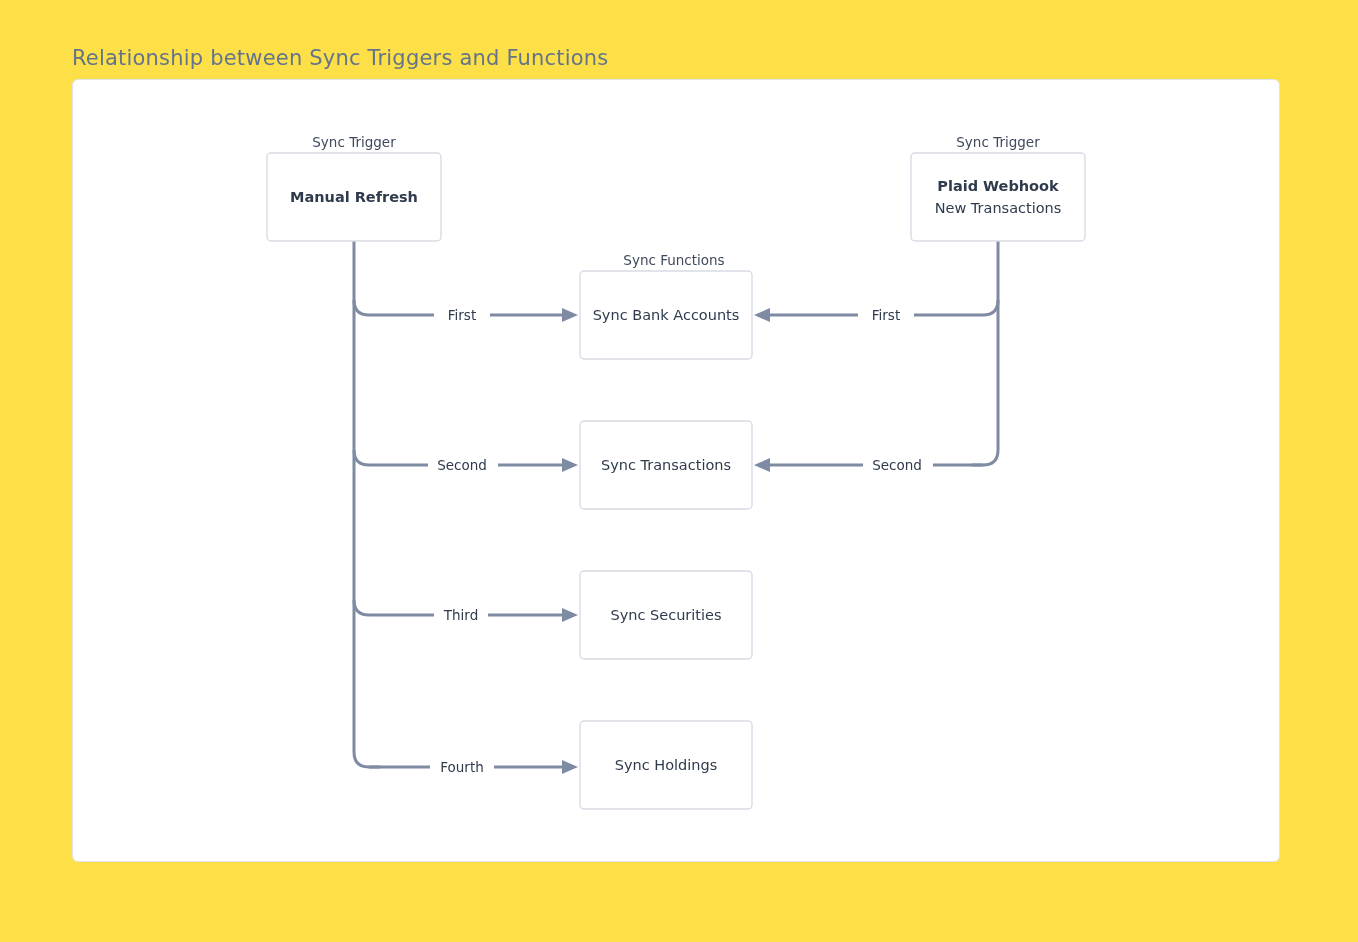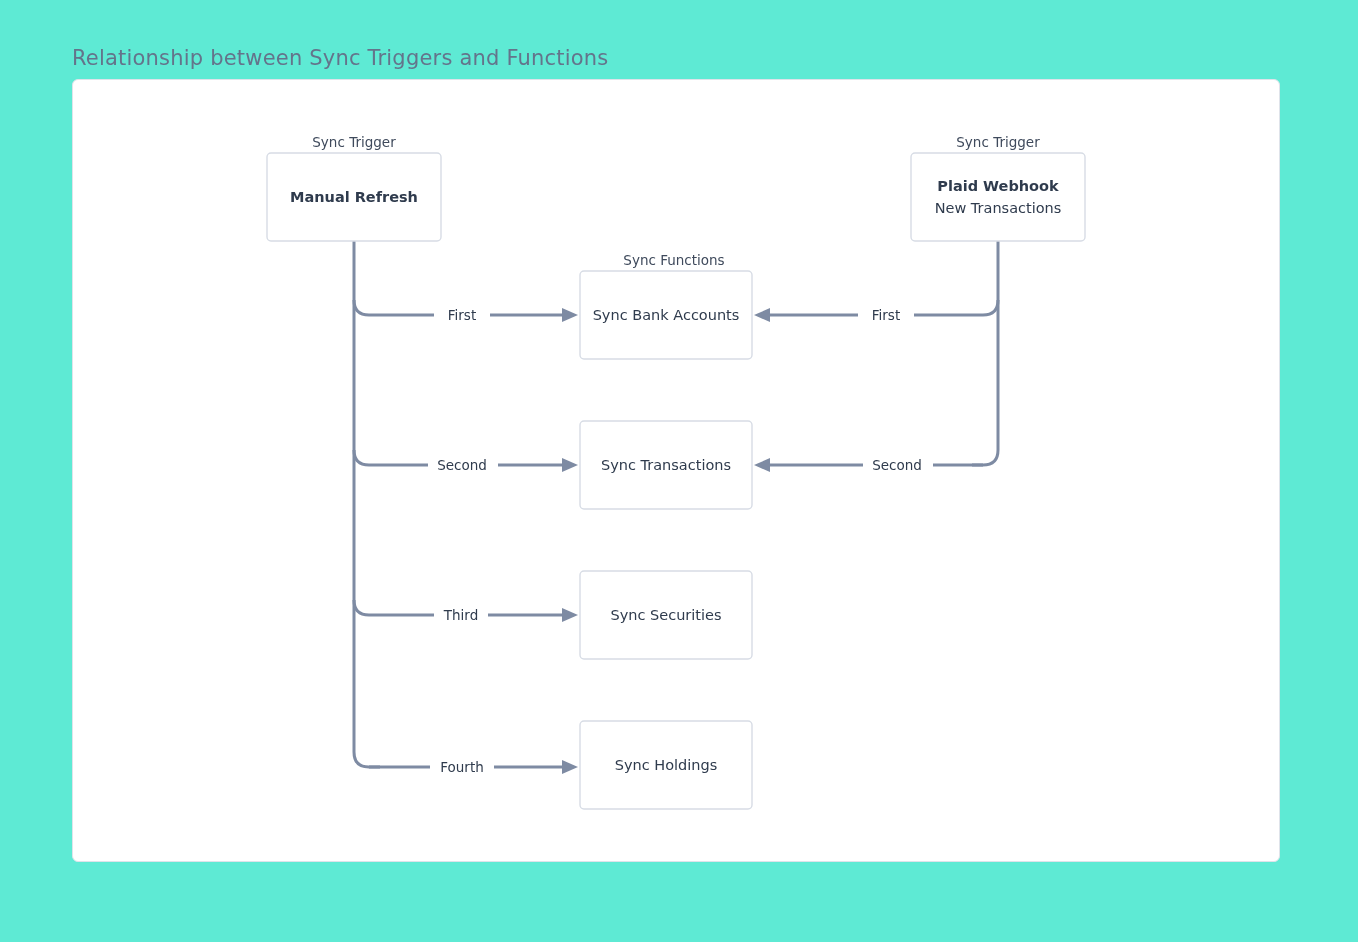--- a/index.html
+++ b/index.html
@@ -12,21 +12,21 @@
     overflow: hidden;
   }
   body {
     font-family: "DejaVu Sans", "Liberation Sans", sans-serif;
     -webkit-font-smoothing: antialiased;
   }
   #page {
     position: relative;
     width: 1358px;
     height: 942px;
-    background: #5eead4;
+    background: #fde047;
   }
   #page-title {
     position: absolute;
     left: 72px;
     top: 46px;
     font-size: 21px;
     font-weight: 400;
     color: #64748b;
     letter-spacing: 0.2px;
     white-space: nowrap;

